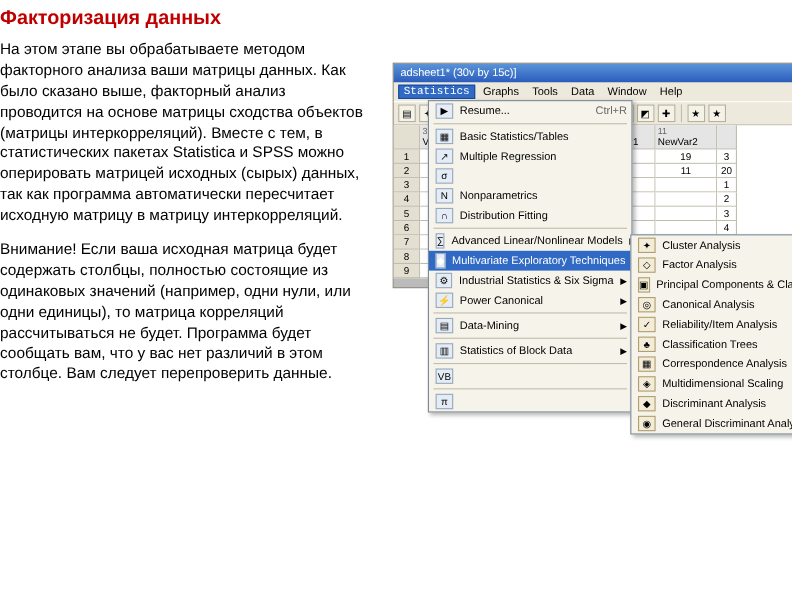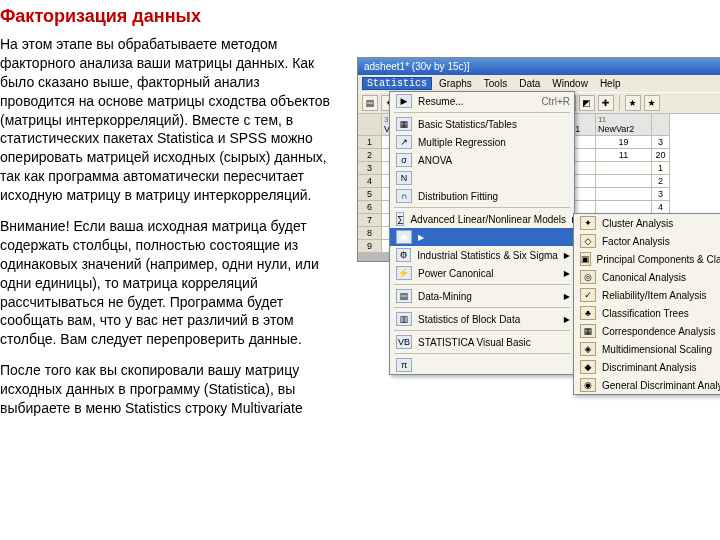--- a/index.html
+++ b/index.html
@@ -139,21 +139,20 @@
 </head>
 <body>
 
 <div class="title">Факторизация данных</div>
 
 <div class="cols">
 
   <div class="left">
     <p>На этом этапе вы обрабатываете методом факторного анализа ваши матрицы данных. Как было сказано выше, факторный анализ проводится на основе матрицы сходства объектов (матрицы интеркорреляций). Вместе с тем, в статистических пакетах Statistica и SPSS можно оперировать матрицей исходных (сырых) данных, так как программа автоматически пересчитает исходную матрицу в матрицу интеркорреляций.</p>
     <p>Внимание! Если ваша исходная матрица будет содержать столбцы, полностью состоящие из одинаковых значений (например, одни нули, или одни единицы), то матрица корреляций рассчитываться не будет. Программа будет сообщать вам, что у вас нет различий в этом столбце. Вам следует перепроверить данные.</p>
-    <p>После того как вы скопировали вашу матрицу исходных данных в программу (Statistica), вы выбираете в меню Statistics строку Multivariate</p>
   </div>
 
   <div class="right">
     <div class="app">
       <div class="titlebar">adsheet1* (30v by 15c)]</div>
 
       <div class="menubar" id="menubar">
           <span class="open">Statistics</span>
           <span>Graphs</span>
           <span>Tools</span>
@@ -295,37 +294,38 @@
         <div class="mi">
           <span class="mi-icon">▦</span>
           <span class="mi-label">Basic Statistics/Tables</span>
         </div>
         <div class="mi">
           <span class="mi-icon">↗</span>
           <span class="mi-label">Multiple Regression</span>
         </div>
         <div class="mi">
           <span class="mi-icon">σ</span>
-          <span class="mi-label">ANOVA</span>
         </div>
         <div class="mi">
           <span class="mi-icon">N</span>
+          <span class="mi-label">Nonparametrics</span>
         </div>
         <div class="mi">
           <span class="mi-icon">∩</span>
           <span class="mi-label">Distribution Fitting</span>
         </div>
         <div class="sep"></div>
         <div class="mi">
           <span class="mi-icon">∑</span>
           <span class="mi-label">Advanced Linear/Nonlinear Models</span>
           <span class="mi-arrow">▶</span>
         </div>
         <div class="mi sel">
           <span class="mi-icon">◆</span>
+          <span class="mi-label">Multivariate Exploratory Techniques</span>
           <span class="mi-arrow">▶</span>
         </div>
         <div class="mi">
           <span class="mi-icon">⚙</span>
           <span class="mi-label">Industrial Statistics &amp; Six Sigma</span>
           <span class="mi-arrow">▶</span>
         </div>
         <div class="mi">
           <span class="mi-icon">⚡</span>
           <span class="mi-label">Power Canonical</span>
@@ -339,21 +339,20 @@
         </div>
         <div class="sep"></div>
         <div class="mi">
           <span class="mi-icon">▥</span>
           <span class="mi-label">Statistics of Block Data</span>
           <span class="mi-arrow">▶</span>
         </div>
         <div class="sep"></div>
         <div class="mi">
           <span class="mi-icon">VB</span>
-          <span class="mi-label">STATISTICA Visual Basic</span>
         </div>
         <div class="sep"></div>
         <div class="mi">
           <span class="mi-icon">π</span>
         </div>
       </div>
 
     <div class="menu2" id="menu2">
         <div class="mi">
           <span class="mi-icon">✦</span>

